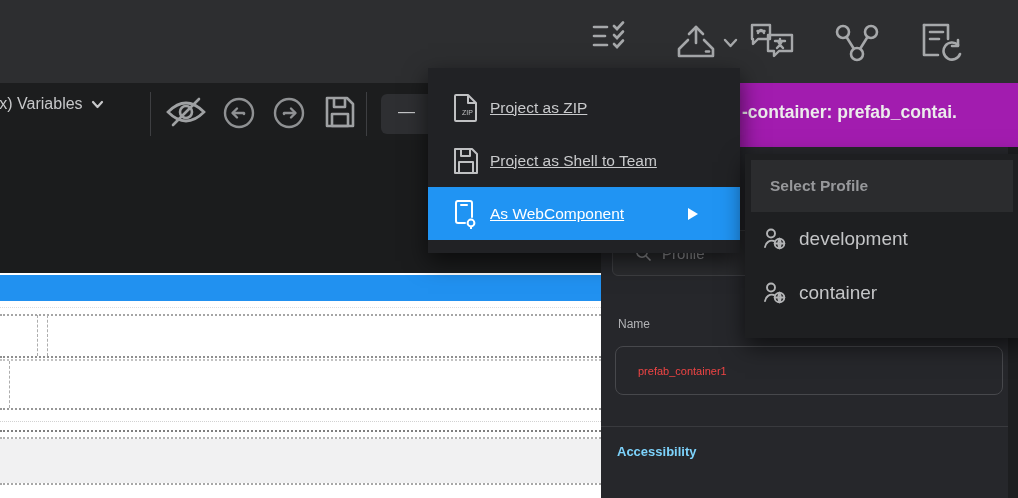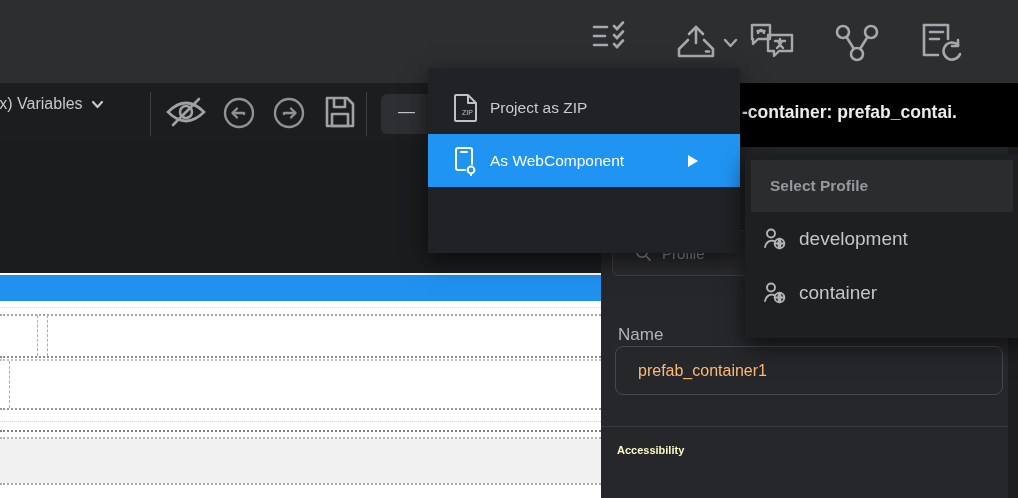--- a/index.html
+++ b/index.html
@@ -46,42 +46,42 @@
   .hl7 { top:164px; border-top:2px dotted #b2b2b2; }
   .hl8 { top:210px; border-top:2px dotted #a8a8a8; }
   .gray-block { position:absolute; left:0; top:166px; width:601px; height:44px; background:#f1f1f2; }
   .vl { position:absolute; width:1px; border-left:1px dashed #adadad; }
   .vl1 { left:37px; top:42px; height:41px; }
   .vl2 { left:47px; top:42px; height:41px; }
   .vl3 { left:9px;  top:88px; height:47px; }
 
   
   .panel { position:absolute; left:601px; top:83px; width:417px; height:415px; z-index:2; }
-  .panel-header { position:absolute; left:0; top:0; width:417px; height:64px; background:#000000; overflow:hidden; }
+  .panel-header { position:absolute; left:0; top:0; width:417px; height:64px; background:#a21caf; overflow:hidden; }
   .panel-header-text { position:absolute; left:141px; top:19px; font-size:17.5px; font-weight:bold;
     color:#ececec; white-space:nowrap; }
   .panel-body { position:absolute; left:0; top:64px; width:417px; height:351px; background:#26272b; }
   .scroll-strip { position:absolute; right:0; top:0; width:10px; height:351px; background:#1d1e20; }
   .search-box { position:absolute; left:11px; top:83px; width:384px; height:46px; background:#2b2c2f;
     border:1px solid #3e3f43; border-radius:6px; display:flex; align-items:center; gap:10px;
     padding-left:22px; color:#919295; font-size:15px; cursor:text; }
-  .name-label { position:absolute; left:17px; top:178px; font-size:17px; color:#b2b3b6; }
+  .name-label { position:absolute; left:17px; top:170px; font-size:12px; color:#b2b3b6; }
   .name-input { position:absolute; left:14px; top:199px; width:388px; height:49px; background:transparent;
-    border:1px solid #47484c; border-radius:8px; color:#fdba74; font-size:16px; padding:0 0 0 22px;
+    border:1px solid #47484c; border-radius:8px; color:#ef4444; font-size:11px; padding:0 0 0 22px;
     font-family:"Liberation Sans", sans-serif; outline:none; }
   .panel-divider { position:absolute; left:0; top:279px; width:417px; height:1px; background:#393a3e; }
-  .accessibility { position:absolute; left:16px; top:297px; font-size:11px; font-weight:bold; color:#fef9c3; }
+  .accessibility { position:absolute; left:16px; top:297px; font-size:13px; font-weight:bold; color:#7dd3fc; }
 
   
   .menu { position:absolute; left:428px; top:68px; width:312px; height:185px; background:#212225;
     box-shadow:0 8px 22px rgba(0,0,0,.6); z-index:30; padding-top:13px; }
   .menu-item { position:relative; height:53px; display:flex; align-items:center; color:#c9cacc;
     font-size:15.5px; cursor:pointer; }
   .menu-item .mi-icon { position:absolute; left:25px; }
-  .menu-item .mi-label { position:absolute; left:62px; white-space:nowrap; }
+  .menu-item .mi-label { position:absolute; left:62px; white-space:nowrap;text-decoration:underline; }
   .menu-item.active { background:#2094f3; color:#ffffff; }
   .mi-arrow { position:absolute; left:258px; top:20px; }
 
   
   .submenu { position:absolute; left:745px; top:154px; width:280px; height:184px; background:#1e1f21;
     box-shadow:0 8px 22px rgba(0,0,0,.6); z-index:31; }
   .submenu-header { margin:6px 12px 0 6px; height:52px; background:#2b2c2e; display:flex; align-items:center;
     padding-left:19px; color:#97989b; font-size:15.5px; font-weight:bold; }
   .submenu-item { position:relative; height:54px; display:flex; align-items:center; color:#c4c5c7;
     font-size:19px; cursor:pointer; }
@@ -230,20 +230,30 @@
     <div class="menu-item">
       <svg class="mi-icon" width="26" height="30" viewBox="0 0 26 30">
         <g stroke="#c0c1c3" stroke-width="2" fill="none" stroke-linejoin="round">
           <path d="M3,2 h12 l8,8 v17 a1,1 0 0 1 -1,1 h-19 a1,1 0 0 1 -1,-1 v-24 a1,1 0 0 1 1,-1 z"></path>
           <path d="M15,2 v8 h8"></path>
         </g>
         <text x="9" y="22" font-size="7" fill="#c0c1c3" font-family="Liberation Sans, sans-serif">ZIP</text>
       </svg>
       <span class="mi-label">Project as ZIP</span>
     </div>
+    <div class="menu-item">
+      <svg class="mi-icon" width="26" height="28" viewBox="0 0 26 28">
+        <g stroke="#c0c1c3" stroke-width="2" fill="none" stroke-linejoin="round">
+          <path d="M2,2 h17 l5,5 v19 h-22 z"></path>
+          <path d="M8,2 v7 h9 v-7"></path>
+          <rect x="6" y="15" width="14" height="11"></rect>
+        </g>
+      </svg>
+      <span class="mi-label">Project as Shell to Team</span>
+    </div>
     <div class="menu-item active" style="background: rgb(32, 148, 243);">
       <svg class="mi-icon" width="26" height="30" viewBox="0 0 26 30">
         <g stroke="#ffffff" stroke-width="2" fill="none" stroke-linejoin="round" stroke-linecap="round">
           <path d="M5,2 h12 a2,2 0 0 1 2,2 v14"></path>
           <path d="M5,2 a2,2 0 0 0 -2,2 v18 a2,2 0 0 0 2,2 h7"></path>
           <line x1="8" y1="6" x2="14" y2="6"></line>
           <circle cx="18" cy="24" r="3.4"></circle>
           <line x1="18" y1="27.5" x2="18" y2="29.5"></line>
         </g>
       </svg>

